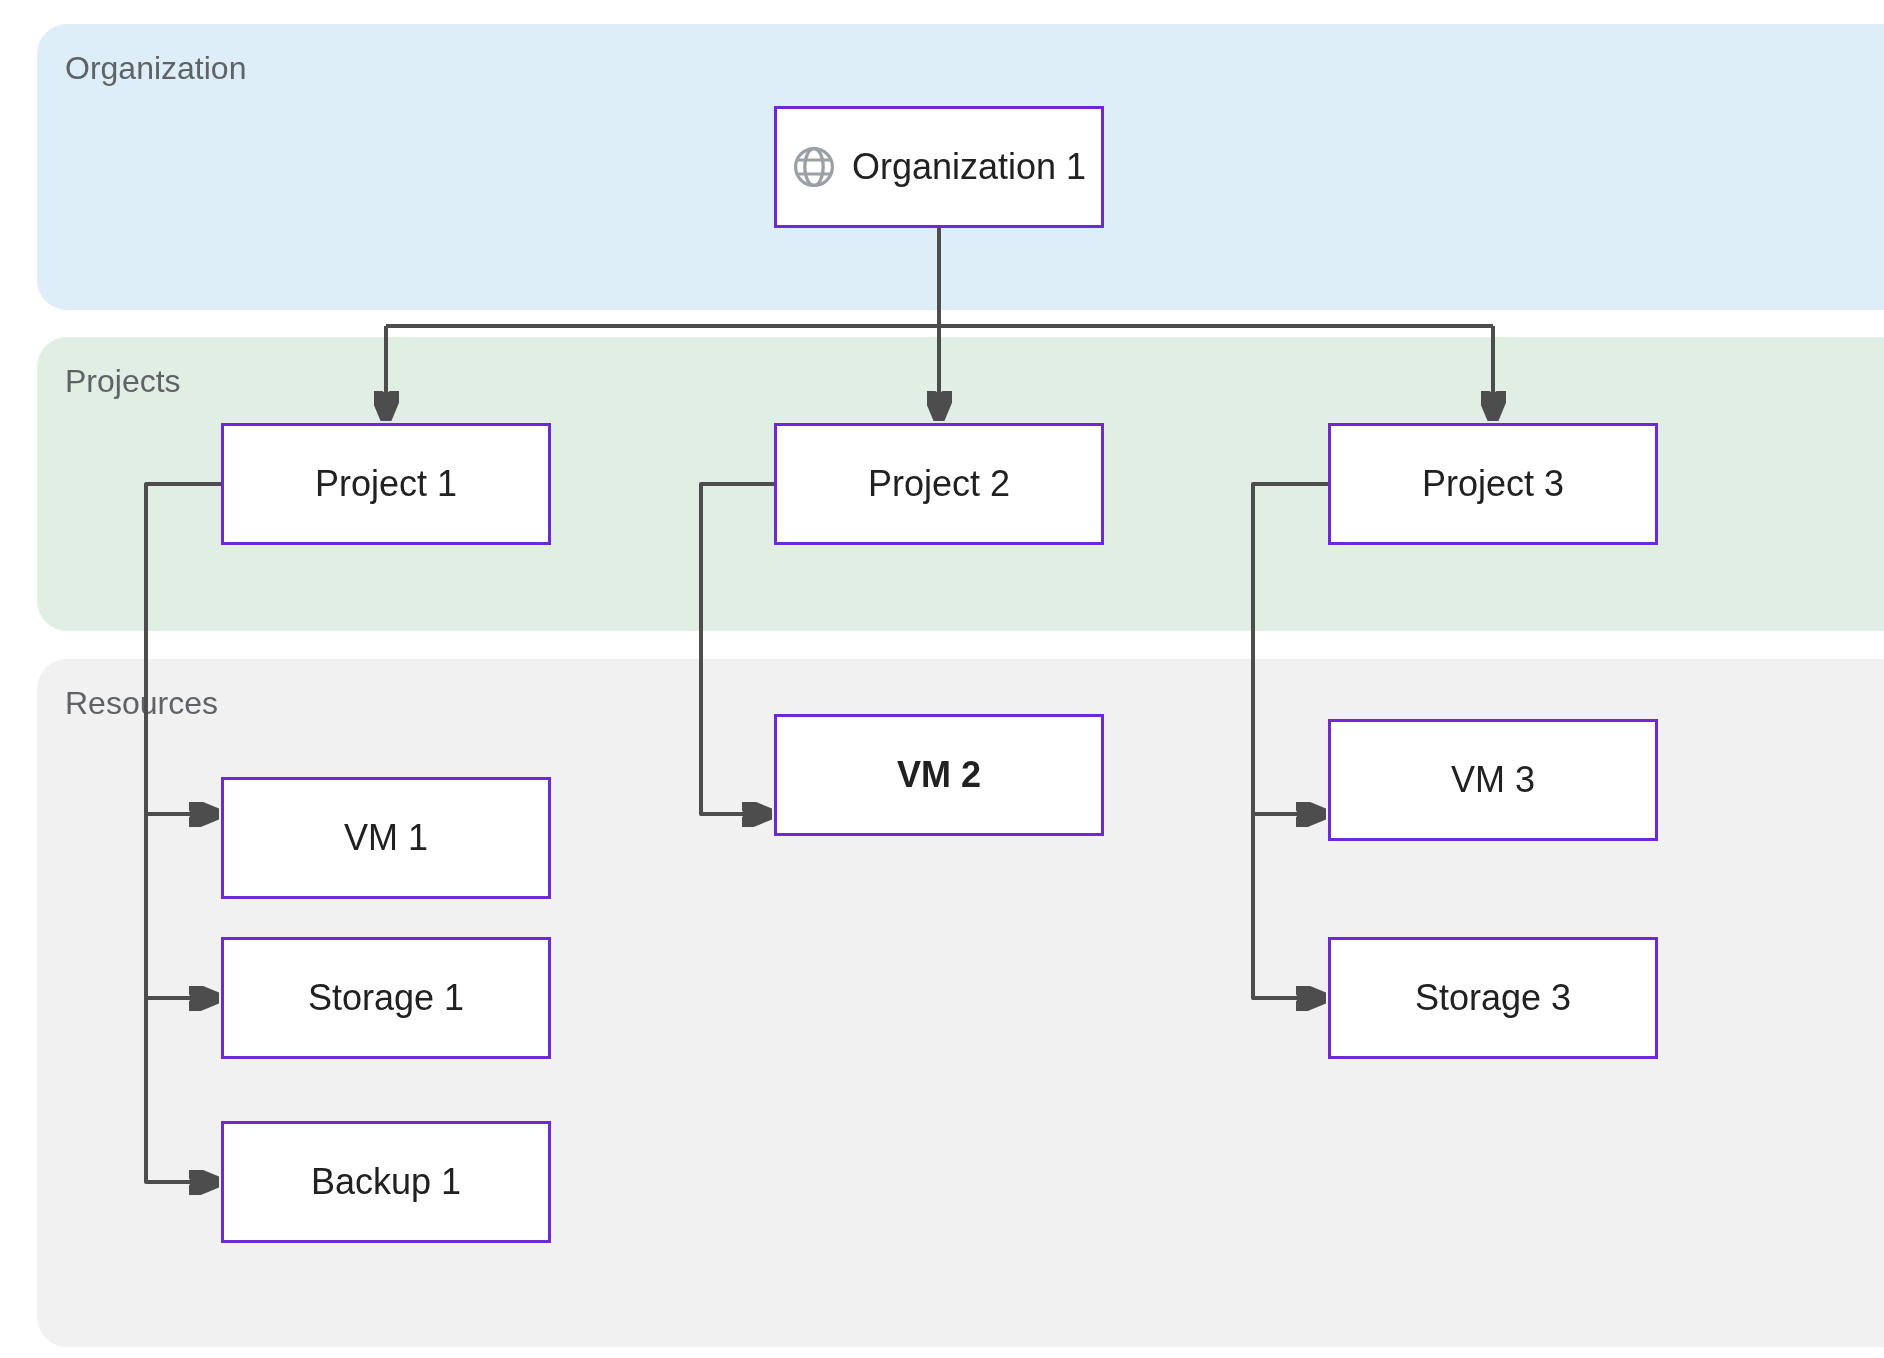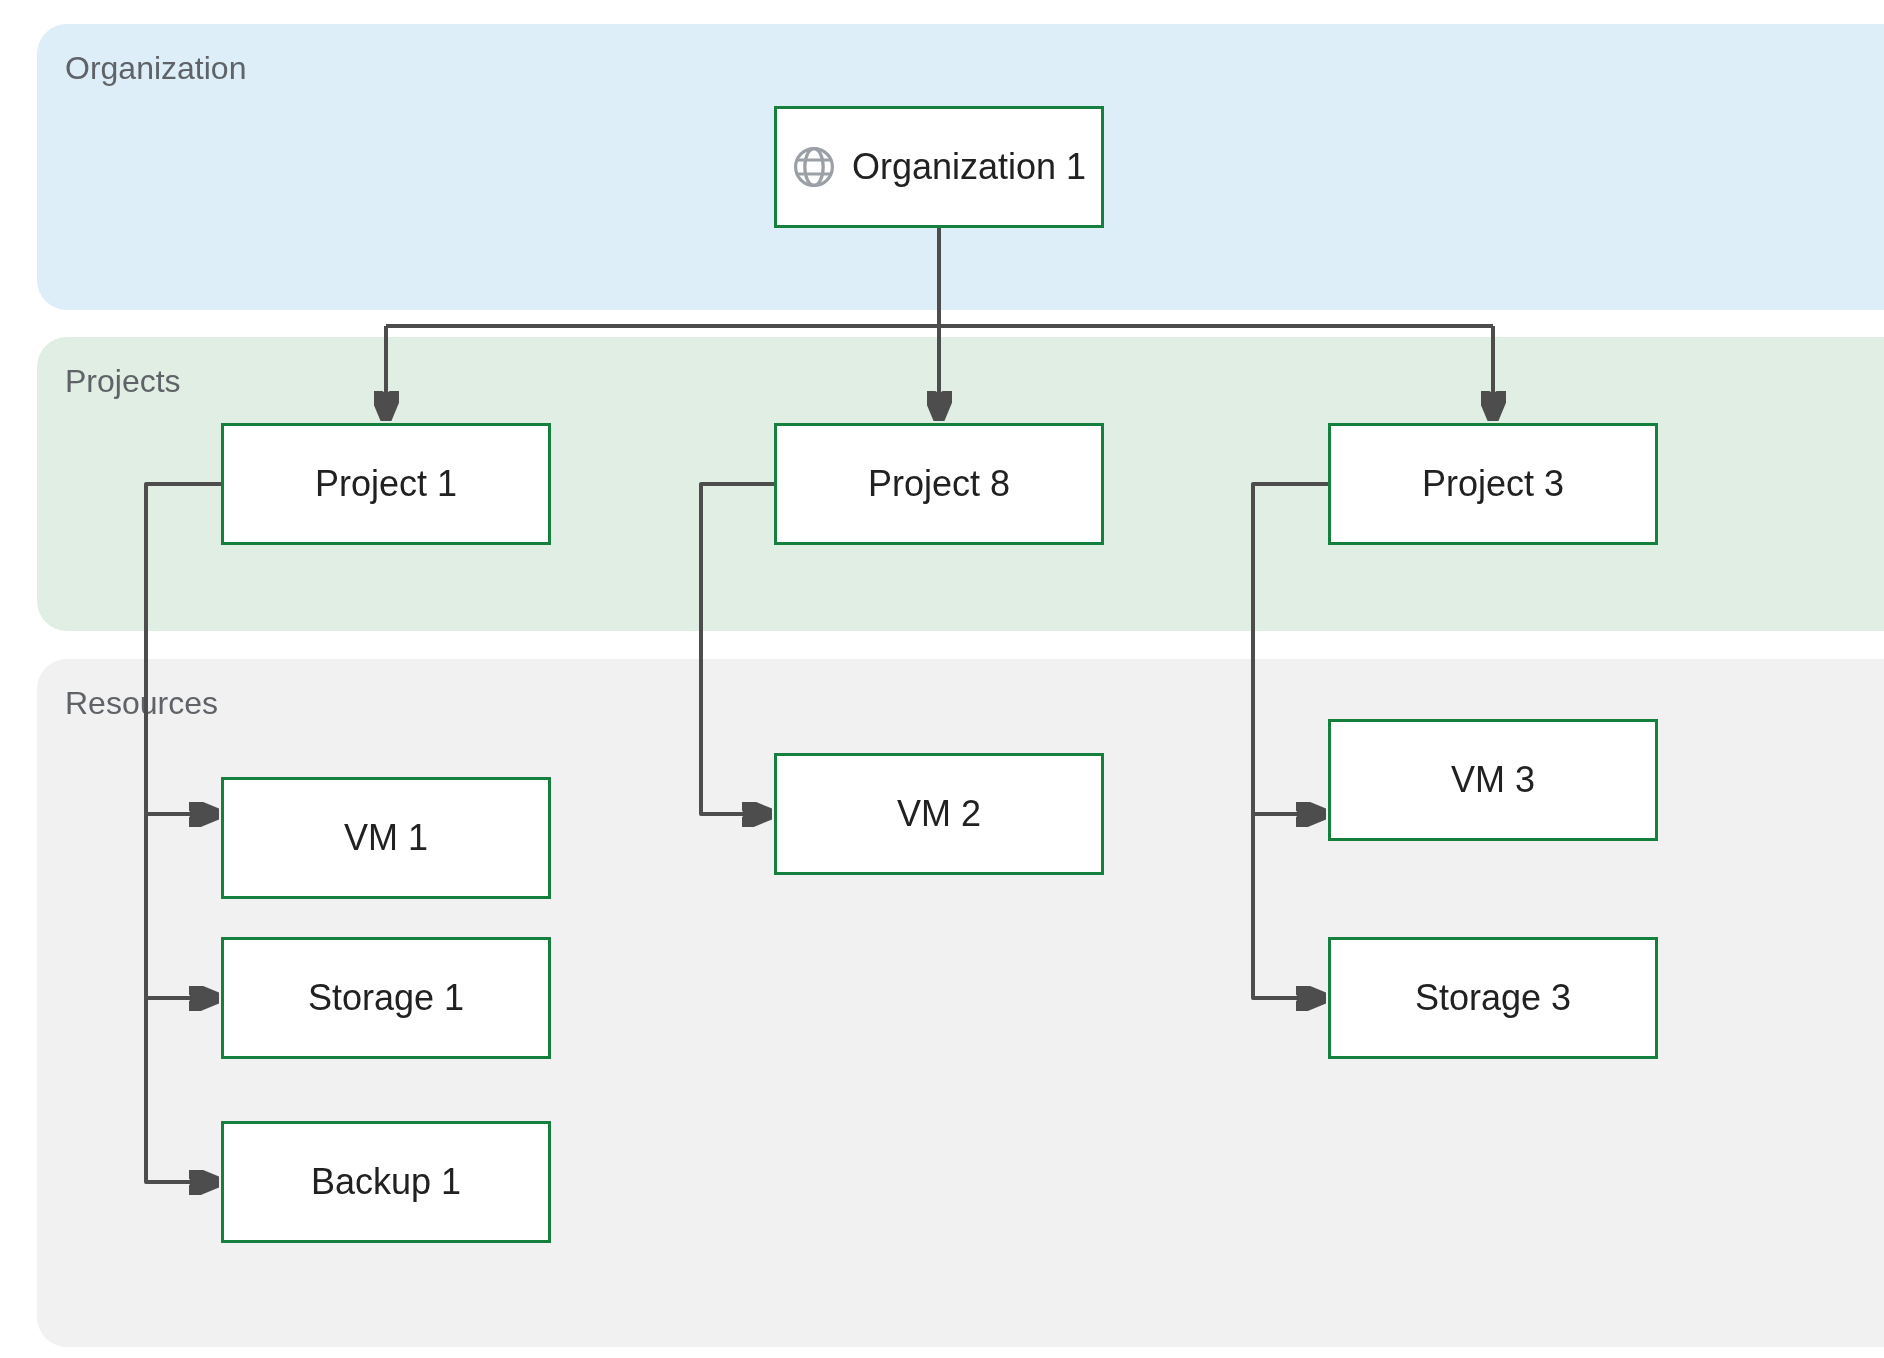--- a/index.html
+++ b/index.html
@@ -50,21 +50,21 @@
     stroke-width: 4px;
     stroke-linejoin: round;
   }
   
   .node {
     position: absolute;
     width: 330px;
     height: 122px;
     box-sizing: border-box;
     background: #ffffff;
-    border: 3px solid #15803d;
+    border: 3px solid #6d28d9;
     display: flex;
     align-items: center;
     justify-content: center;
     gap: 16px;
     z-index: 3;
   }
   .node-label {
     font-size: 36px;
     color: #212121;
     white-space: nowrap;
@@ -72,21 +72,21 @@
   .node-icon { flex: 0 0 auto; display: block; }
 
   
   #node-organization1 { left: 774px;  top: 106px; }
   #node-project1      { left: 221px;  top: 423px; }
   #node-project2      { left: 774px;  top: 423px; }
   #node-project3      { left: 1328px; top: 423px; }
   #node-vm1           { left: 221px;  top: 753px; margin-top: 24px; }
   #node-storage1      { left: 221px;  top: 937px; }
   #node-backup1       { left: 221px;  top: 1121px; align-items: center; }
-  #node-vm2           { left: 774px;  top: 753px; }
+  #node-vm2           { left: 774px;  top: 714px; font-weight: bold; }
   #node-vm3           { left: 1328px; top: 719px; }
   #node-storage3      { left: 1328px; top: 937px; }
 </style>
 </head>
 <body>
 
 <div class="canvas">
 
   <div class="band band-organization">
     <div class="band-label">Organization</div>
@@ -129,21 +129,21 @@
         <line x1="5" y1="29" x2="39" y2="29"></line>
       </g>
     </svg>
     <span class="node-label">Organization 1</span>
   </div>
 
   <div class="node" id="node-project1">
     <span class="node-label">Project 1</span>
   </div>
   <div class="node" id="node-project2">
-    <span class="node-label">Project 8</span>
+    <span class="node-label">Project 2</span>
   </div>
   <div class="node" id="node-project3">
     <span class="node-label">Project 3</span>
   </div>
 
   <div class="node" id="node-vm1">
     <span class="node-label">VM 1</span>
   </div>
   <div class="node" id="node-storage1">
     <span class="node-label">Storage 1</span>

